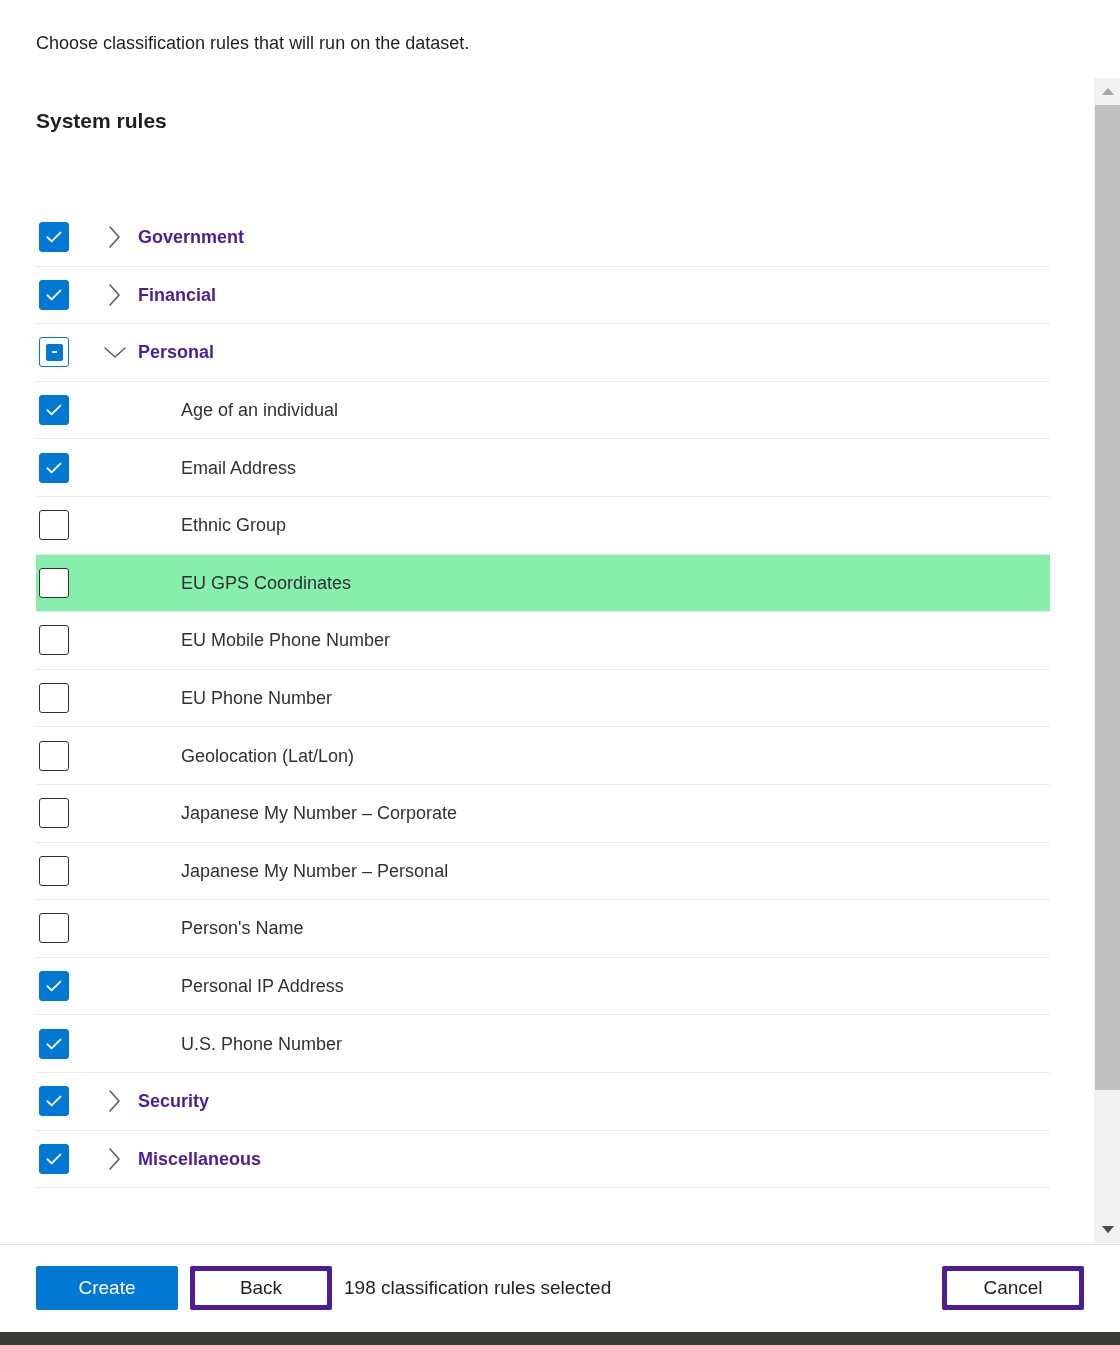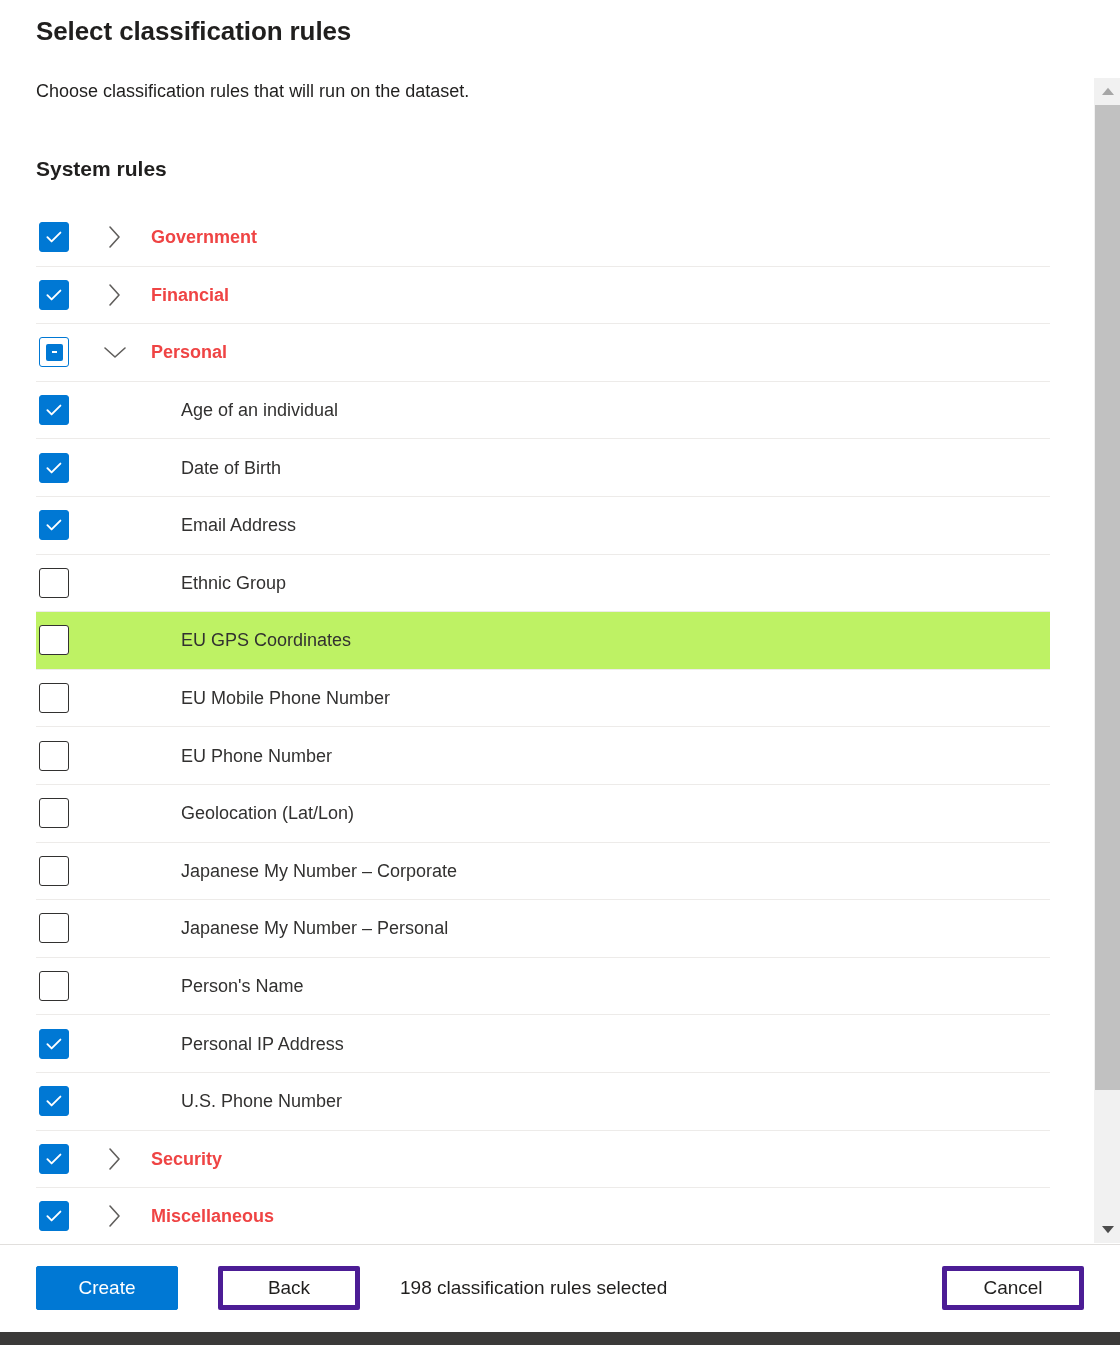--- a/index.html
+++ b/index.html
@@ -58,21 +58,21 @@
 
   .rule-row {
     position: relative;
     display: flex;
     align-items: center;
     height: 57.6px;
     background: #ffffff;
     border-bottom: 1px solid #edebe9;
     cursor: pointer;
   }
-  .rule-row.hovered { background: #bef264; }
+  .rule-row.hovered { background: #86efac; }
 
   
   .cb {
     flex: 0 0 auto;
     width: 30px;
     height: 30px;
     margin-left: 3px;
     border-radius: 3px;
     position: relative;
   }
@@ -129,22 +129,22 @@
 
   
   .rule-label {
     font-size: 18px;
     color: #323130;
     line-height: 24px;
     white-space: nowrap;
   }
   .rule-row.group .rule-label {
     font-weight: 600;
-    color: #ef4444;
-    margin-left: 19px;
+    color: #4c1d95;
+    margin-left: 6px;
   }
   .rule-row.child .rule-label {
     font-weight: 400;
     color: #323130;
     margin-left: 112px;
   }
 
   
   #scrollbar {
     position: absolute;
@@ -183,21 +183,20 @@
     position: absolute;
     left: 0;
     top: 1244px;
     width: 1120px;
     height: 87px;
     background: #ffffff;
     border-top: 1px solid #e1dfdd;
     display: flex;
     align-items: center;
     padding: 0 36px;
-    gap: 28px;
   }
 
   .btn {
     height: 44px;
     border-radius: 2px;
     font-size: 19px;
     font-family: "Liberation Sans", sans-serif;
     display: inline-flex;
     align-items: center;
     justify-content: center;
@@ -236,21 +235,20 @@
     height: 13px;
     background: #3b3a39;
   }
 </style>
 </head>
 <body>
 
 <div id="panel">
 
   <div class="header">
-    <div class="panel-title">Select classification rules</div>
     <div class="panel-subtitle">Choose classification rules that will run on the dataset.</div>
     <div class="section-title">System rules</div>
   </div>
 
   <div id="rule-list">
       <div class="rule-row group">
         <div class="cb checked">
           <span class="tick">
             <svg viewBox="0 0 20 20" xmlns="http://www.w3.org/2000/svg">
               <path d="M3.4 10.2 L7.6 14.4 L16.4 5.6" fill="none" stroke="#ffffff" stroke-width="1.9" stroke-linecap="round" stroke-linejoin="round"></path>
@@ -294,30 +292,20 @@
       </div>
       <div class="rule-row child">
         <div class="cb checked">
           <span class="tick">
             <svg viewBox="0 0 20 20" xmlns="http://www.w3.org/2000/svg">
               <path d="M3.4 10.2 L7.6 14.4 L16.4 5.6" fill="none" stroke="#ffffff" stroke-width="1.9" stroke-linecap="round" stroke-linejoin="round"></path>
             </svg>
           </span>
         </div>
         <div class="rule-label">Age of an individual</div>
-      </div>
-      <div class="rule-row child">
-        <div class="cb checked">
-          <span class="tick">
-            <svg viewBox="0 0 20 20" xmlns="http://www.w3.org/2000/svg">
-              <path d="M3.4 10.2 L7.6 14.4 L16.4 5.6" fill="none" stroke="#ffffff" stroke-width="1.9" stroke-linecap="round" stroke-linejoin="round"></path>
-            </svg>
-          </span>
-        </div>
-        <div class="rule-label">Date of Birth</div>
       </div>
       <div class="rule-row child">
         <div class="cb checked">
           <span class="tick">
             <svg viewBox="0 0 20 20" xmlns="http://www.w3.org/2000/svg">
               <path d="M3.4 10.2 L7.6 14.4 L16.4 5.6" fill="none" stroke="#ffffff" stroke-width="1.9" stroke-linecap="round" stroke-linejoin="round"></path>
             </svg>
           </span>
         </div>
         <div class="rule-label">Email Address</div>

